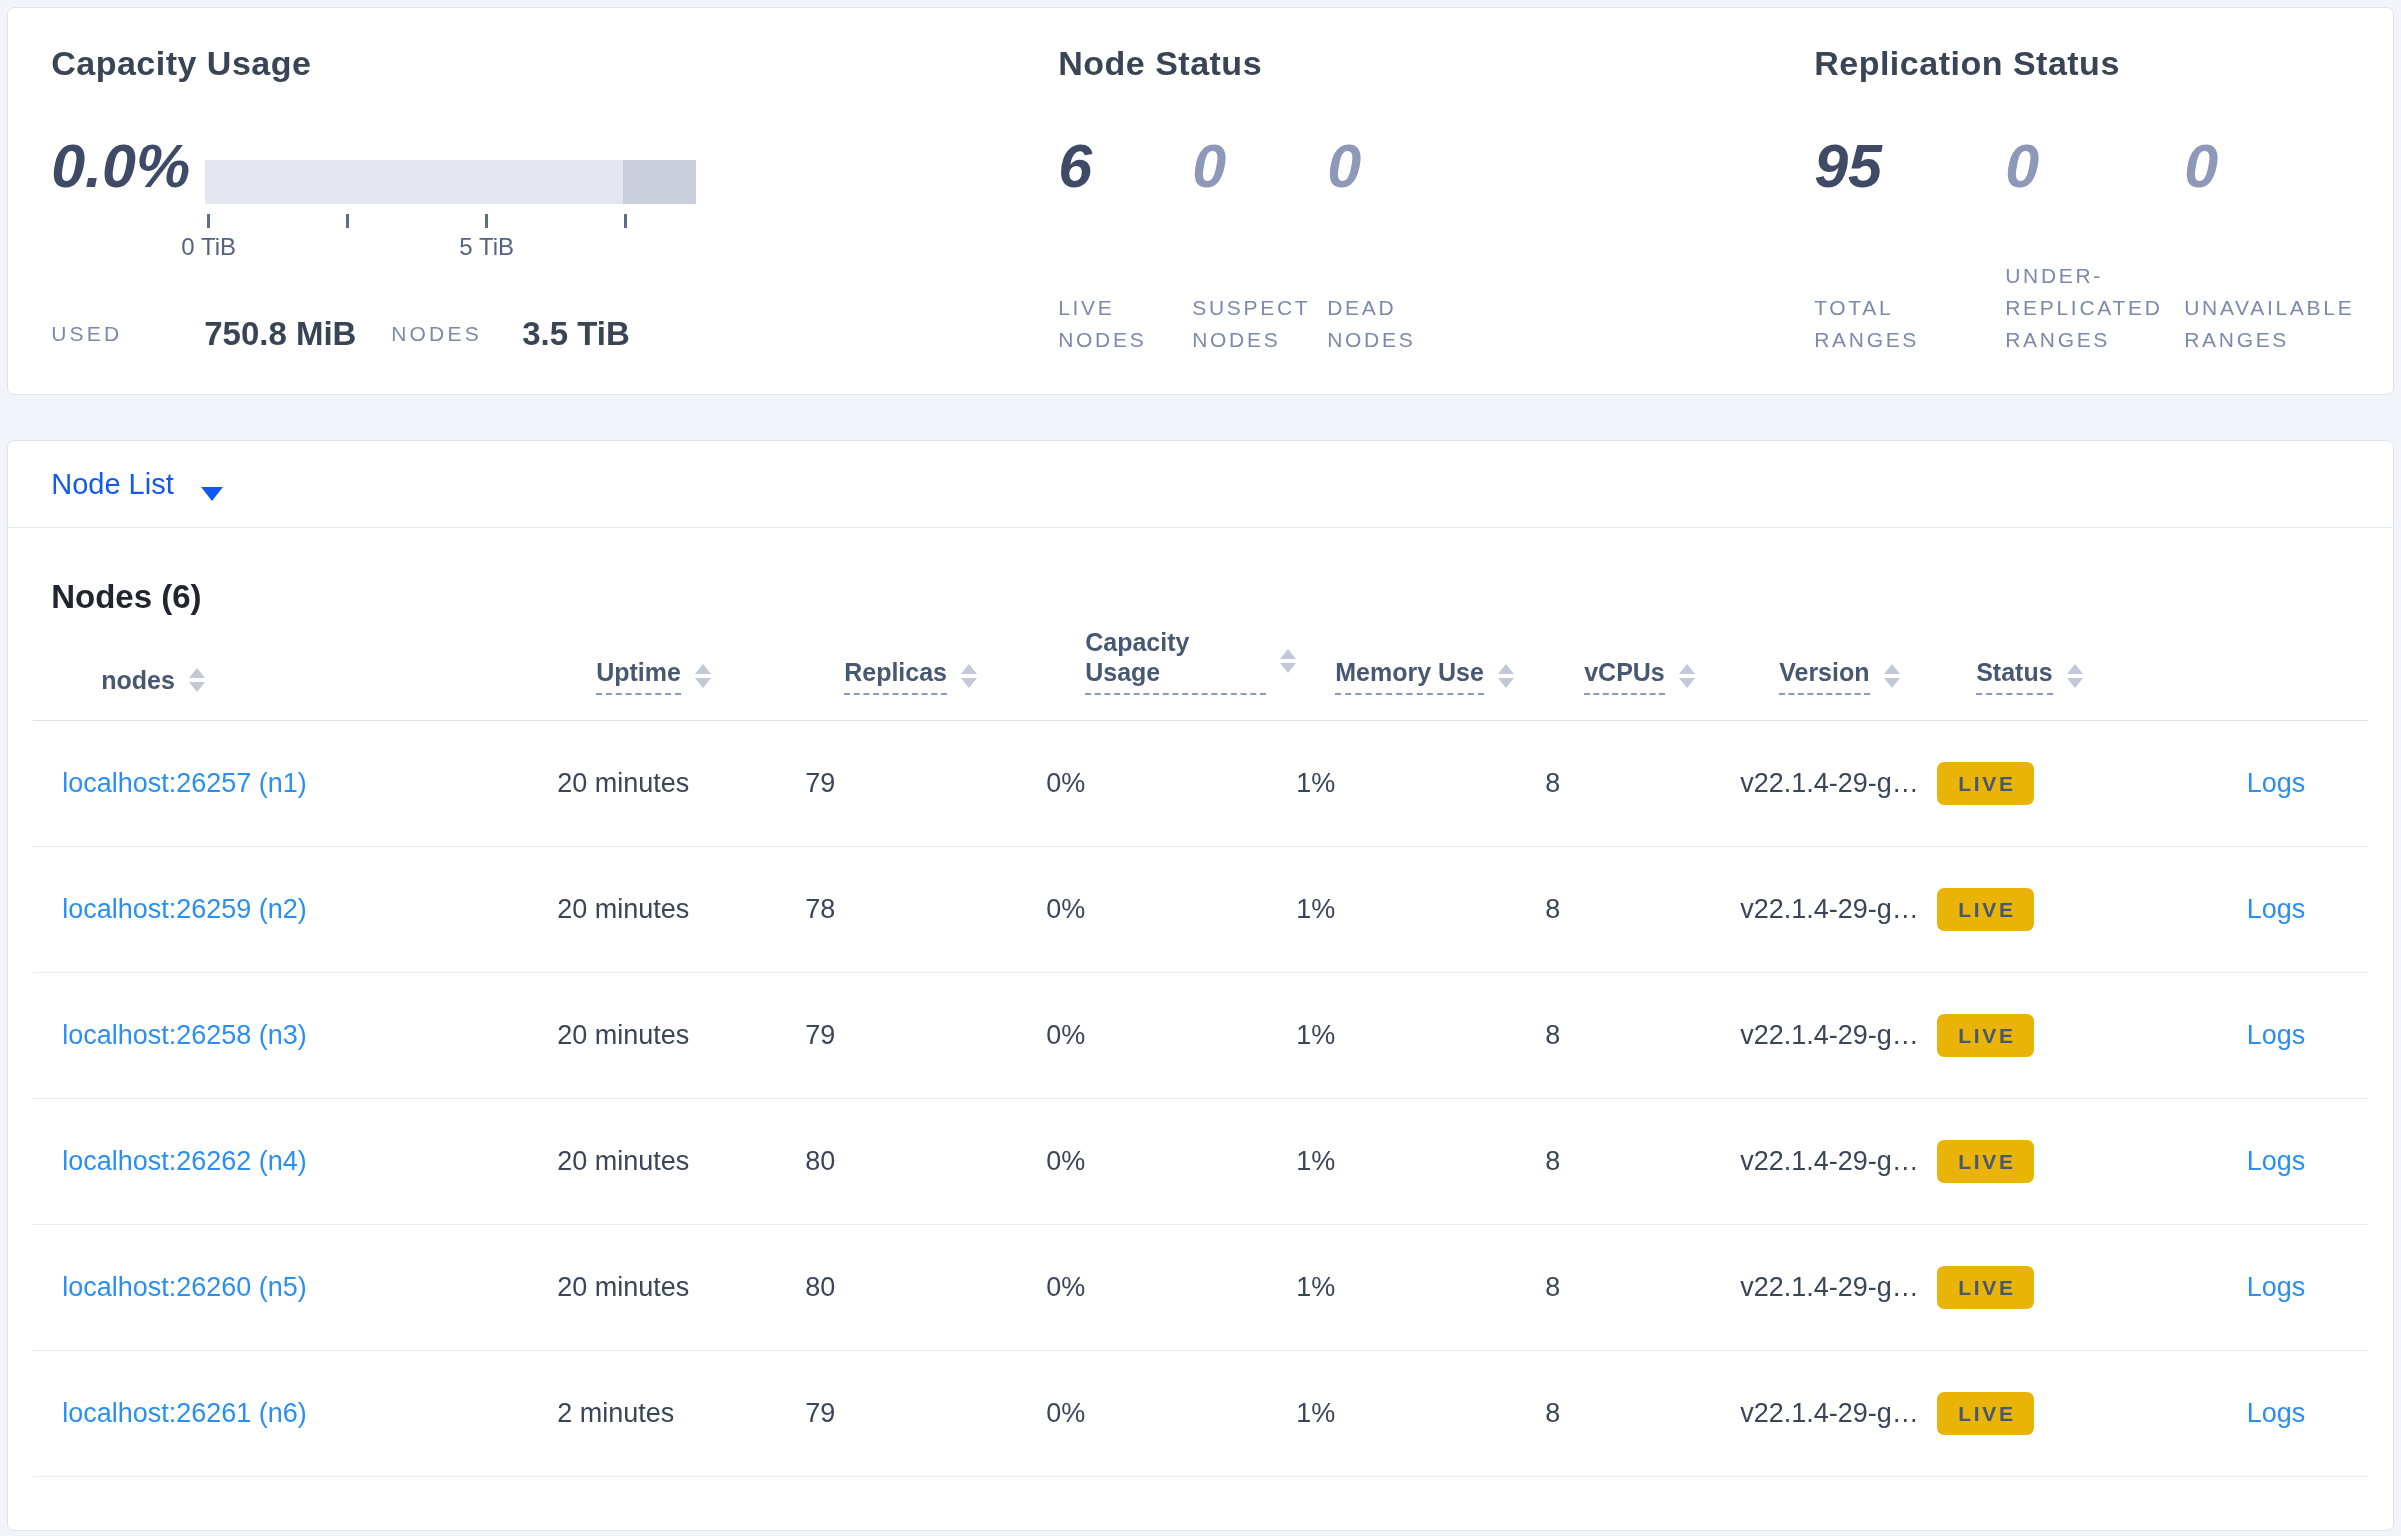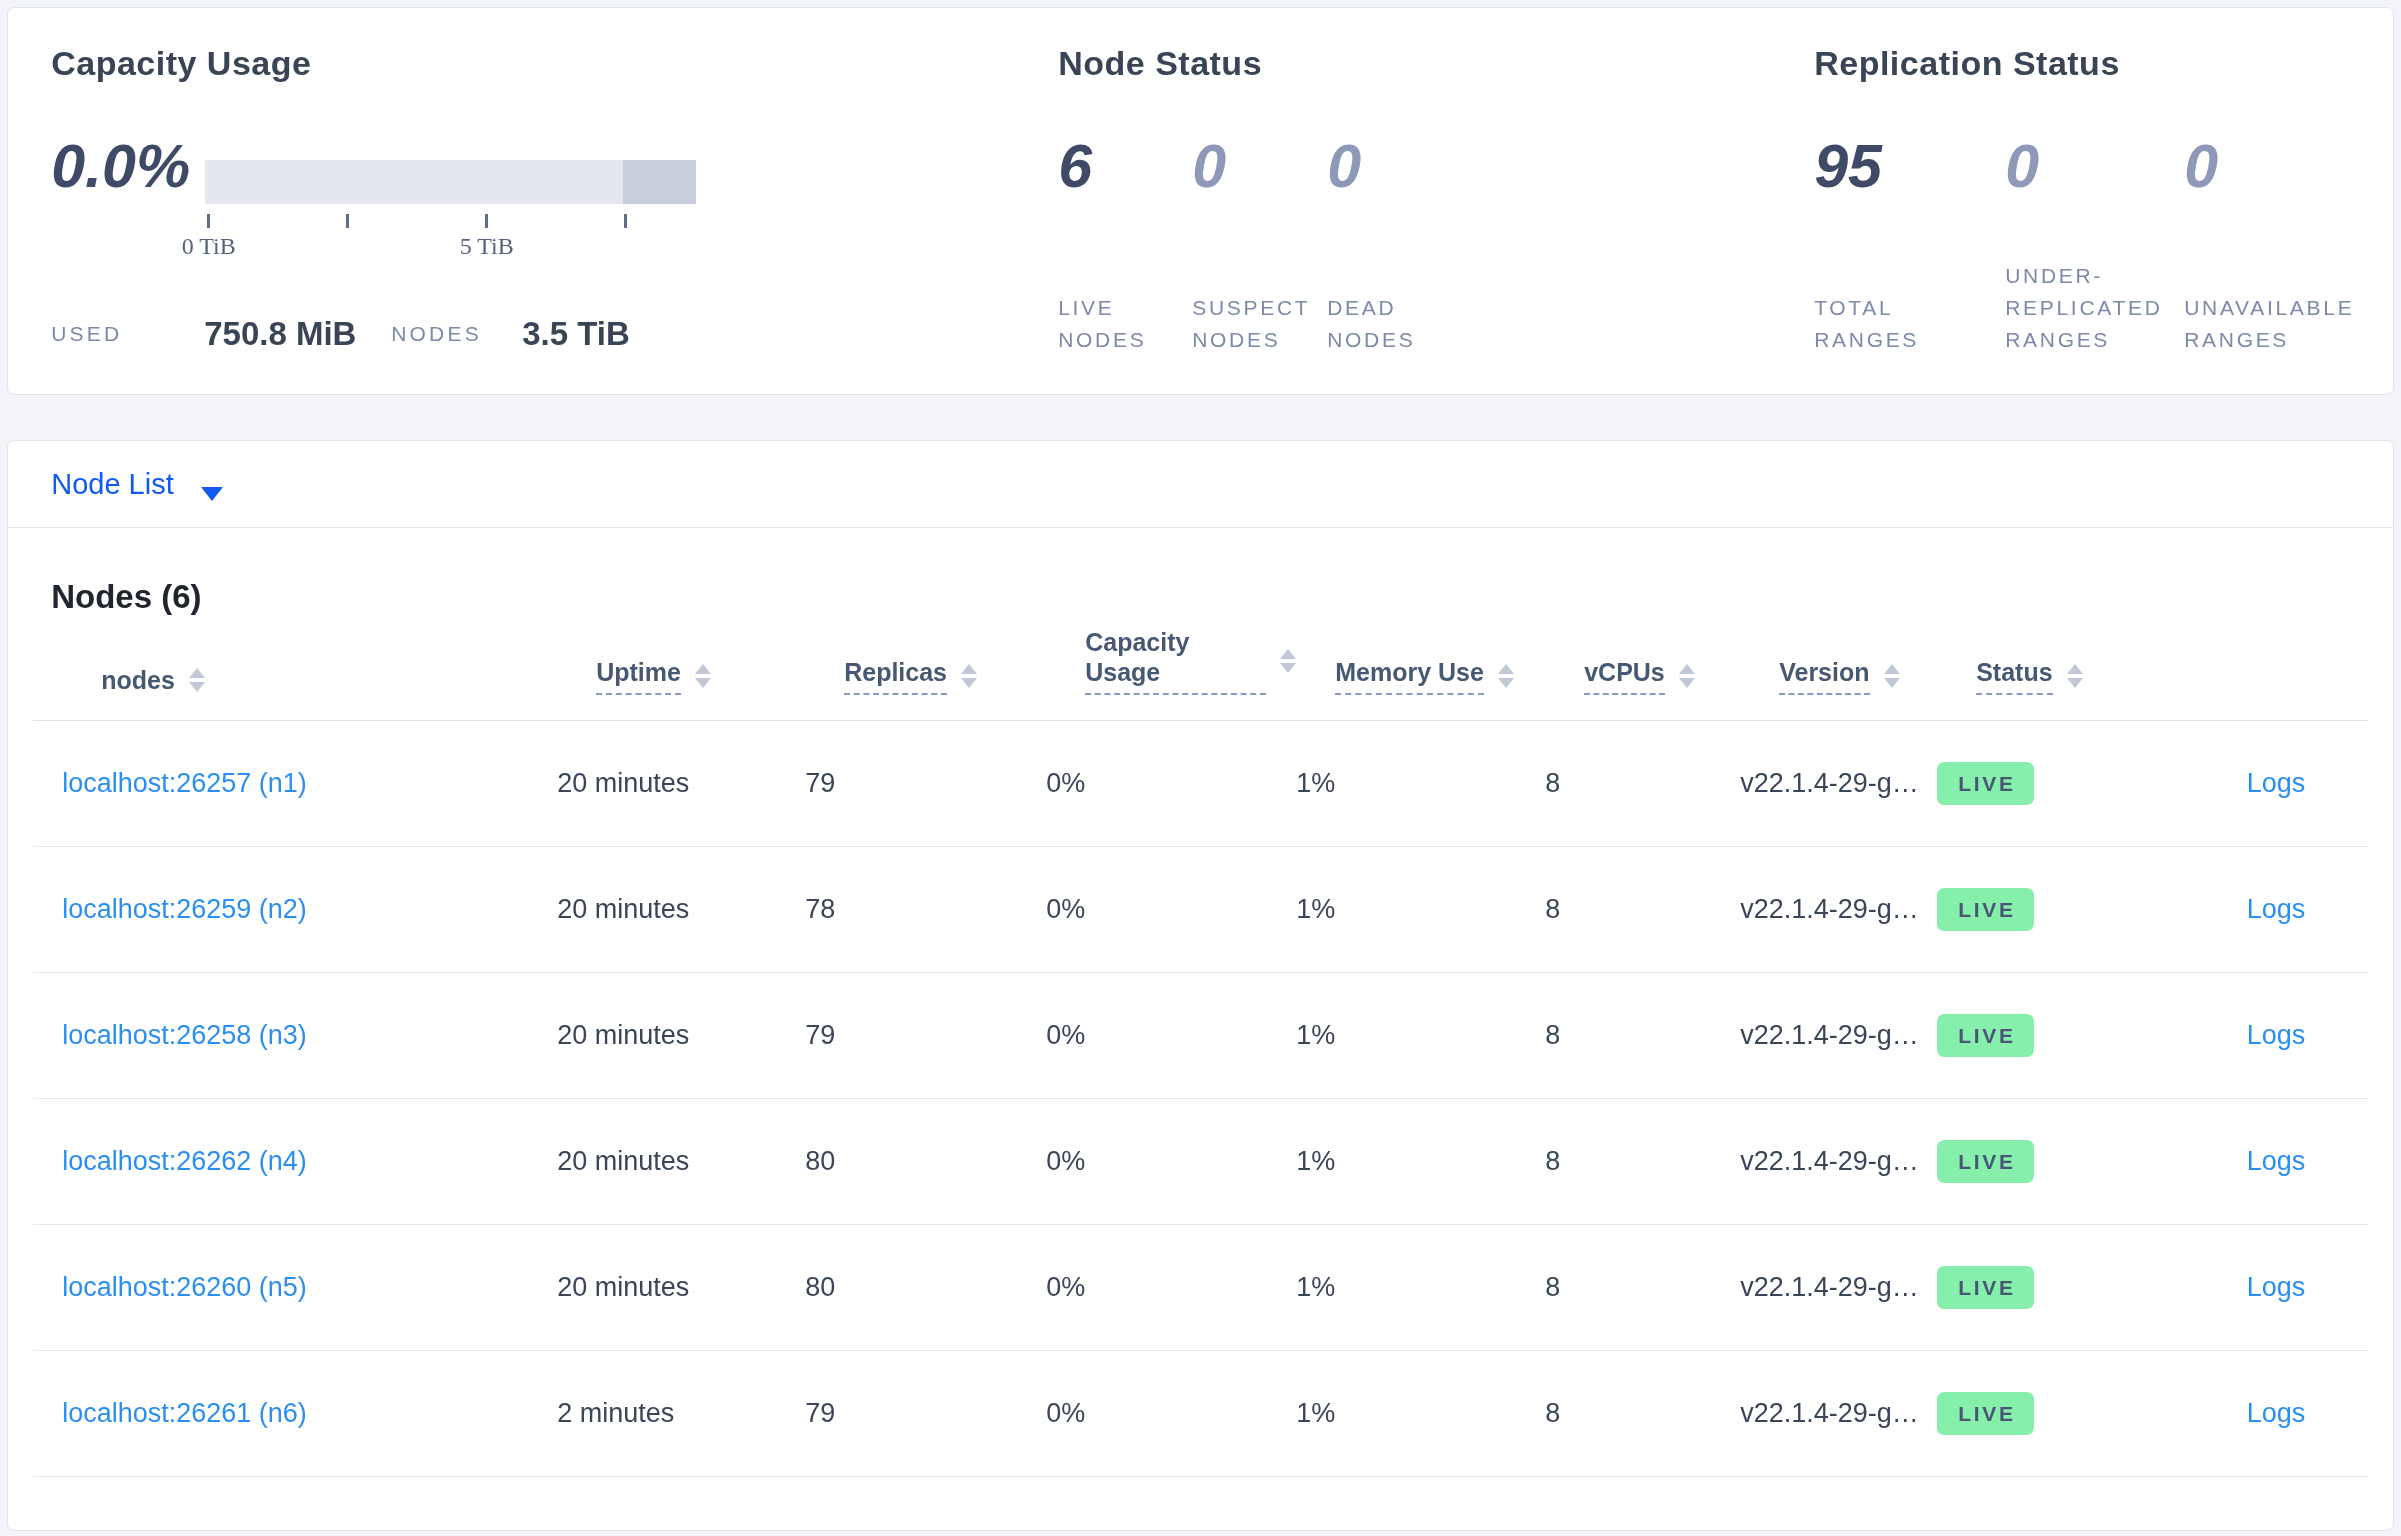--- a/index.html
+++ b/index.html
@@ -37,21 +37,21 @@
     color: #3f4b66;
     font-style: italic;
   }
   .big-num.light { color: #8e98b8; }
   #cap-percent { position: absolute; left: 43px; top: 128px; }
   #cap-bar { position: absolute; left: 197px; top: 152px; width: 491px; height: 44px; background: #e4e7ef; }
   #cap-bar-dark { position: absolute; right: 0; top: 0; width: 73px; height: 44px; background: #c9cedb; }
   .tick { position: absolute; top: 206px; width: 2.7px; height: 13.5px; background: #5f6b87; }
   .tick-label {
     position: absolute; top: 225px; width: 81px;
-    text-align: center; font-size: 24px; color: #56627e; font-family: Liberation Serif, serif;
+    text-align: center; font-size: 24px; color: #56627e;
   }
   #cap-legend {
     position: absolute; left: 43px; top: 303px;
     display: flex; align-items: center; height: 45px;
   }
   .kv-label {
     font-size: 21px; letter-spacing: 3.2px; color: #7e89a9; font-weight: 400;
   }
   .kv-value {
     font-size: 33px; font-weight: 700; color: #394455;
@@ -129,21 +129,21 @@
     border-top: 10px solid #c3c8d6;
   }
   .tdata { height: 126px; border-bottom: 1.8px solid #e7e9f0; }
   .td { font-size: 27px; color: #3b4558; }
   .td.node-link a, .td.logs a {
     color: #2b8ff2; text-decoration: none; cursor: pointer; font-size: 27px;
   }
   .td.logs { text-align: right; }
   .status-badge {
     display: inline-block;
-    background: #86efac; border-radius: 7.2px;
+    background: #eab308; border-radius: 7.2px;
     padding: 10px 18px 9px 21px;
     font-size: 21px; font-weight: 700; letter-spacing: 2.7px; color: #475872;
   }
 </style>
 </head>
 <body>
 
 <div class="card" id="overview-card">
 
   <div class="sec-title" style="left:43px">Capacity Usage</div>

